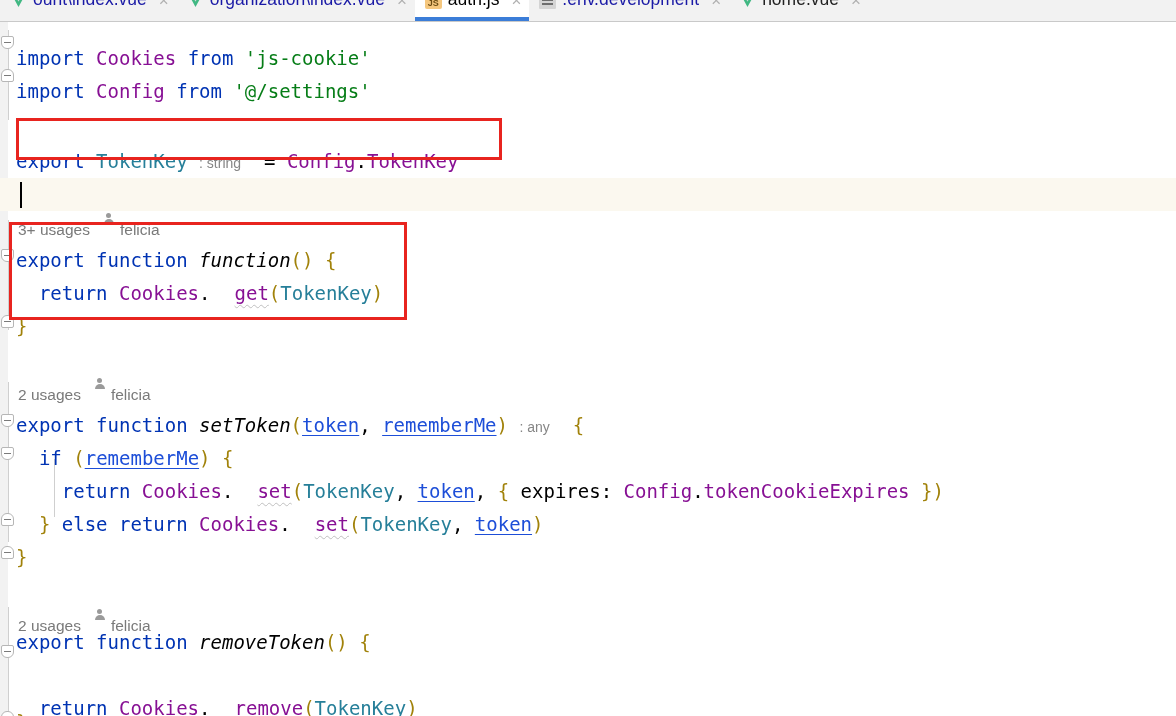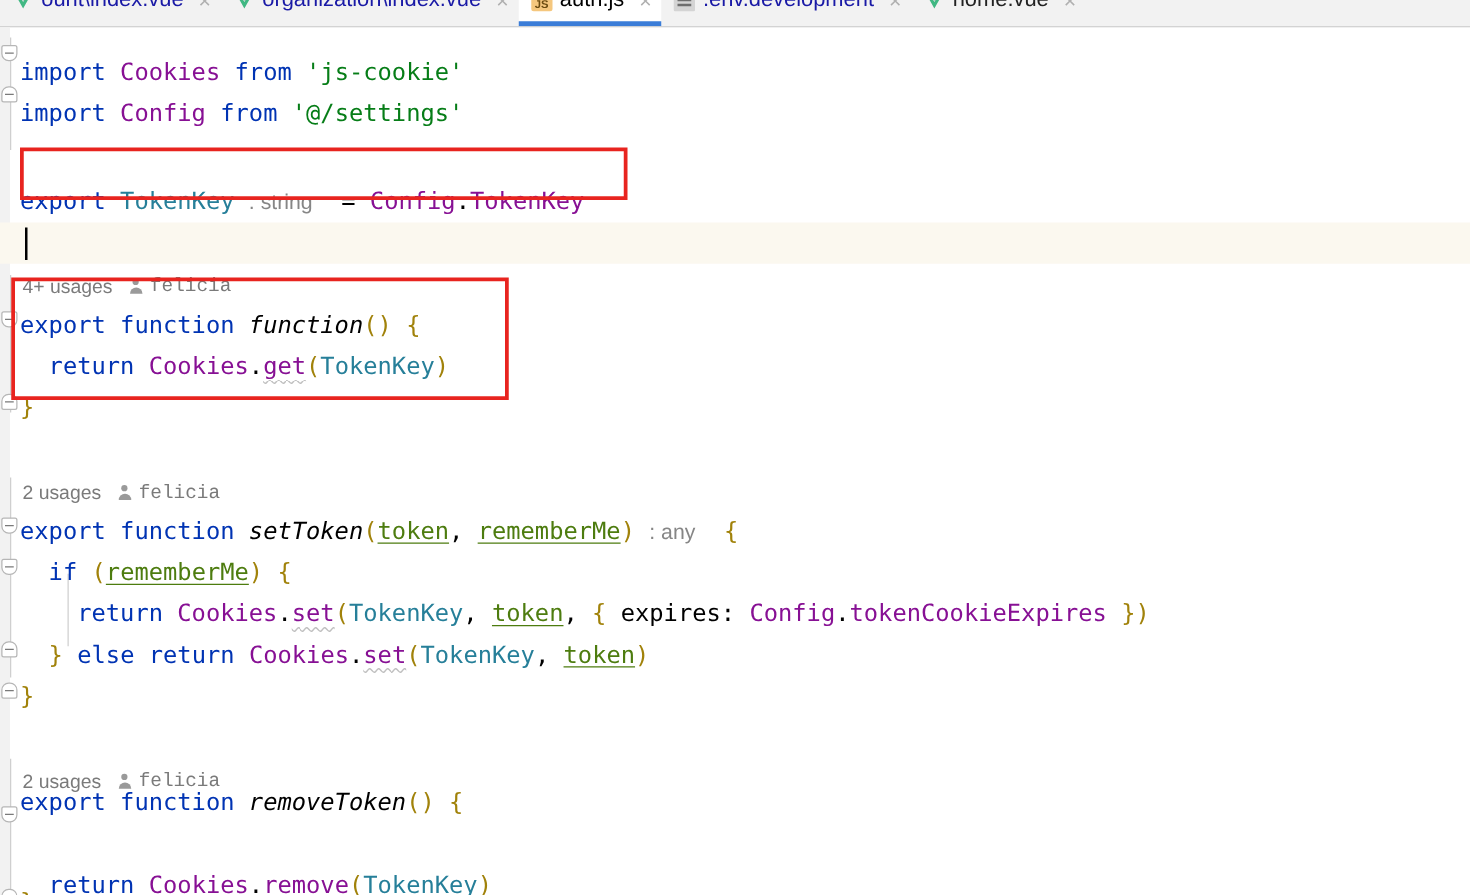--- a/index.html
+++ b/index.html
@@ -118,24 +118,24 @@
   }
 
   
   .kw     { color: #0033b3; }          
   .ident  { color: #000000; }
   .cls    { color: #871094; }          
   .prop   { color: #871094; }          
   .local  { color: #267f99; }          
   .str    { color: #067d17; }          
   .fn     { color: #000000; font-style: italic; }
-  .param  { color: #4d7c0f; text-decoration: underline; text-underline-offset: 3px; }
+  .param  { color: #1d4ed8; text-decoration: underline; text-underline-offset: 3px; }
   .brace  { color: #a1820a; }
-  .hint   { color: #868686; font-family: "Liberation Sans", sans-serif; font-size: 17px; }
-  .wavy   { text-decoration: underline wavy #c0c0c0; text-underline-offset: 4px; text-decoration-thickness: 1px; }
+  .hint   { color: #868686; font-family: "Liberation Sans", sans-serif; font-size: 14px; }
+  .wavy   { text-decoration: underline wavy #c0c0c0; text-underline-offset: 4px; text-decoration-thickness: 1px; margin-left: 24px; }
 
   
   .curline {
     position: absolute;
     left: 0; width: 1176px;
     height: 33px;
     background: #fbf8ef;
   }
   
   .caret {
@@ -149,21 +149,21 @@
     position: absolute;
     left: 18px;
     height: 26px;
     display: flex;
     align-items: center;
     gap: 13px;
     font-family: "Liberation Sans", sans-serif;
     font-size: 15.5px;
     color: #7a7a7a;
   }
-  .author { display: flex; align-items: center; gap: 5px; font-family: Liberation Mono, monospace; }
+  .author { display: flex; align-items: flex-start; gap: 5px; }
   .person-icon {
     width: 12px; height: 12px;
     position: relative;
     display: inline-block;
   }
   .person-icon::before {
     content: "";
     position: absolute; left: 3.5px; top: 0;
     width: 5px; height: 5px; border-radius: 50%;
     background: #9a9a9a;
@@ -279,21 +279,21 @@
     <div class="line" style="top:20px"><span class="kw">import</span><span> </span><span class="cls">Cookies</span><span> </span><span class="kw">from</span><span> </span><span class="str">'js-cookie'</span></div>
 
     
     <div class="line" style="top:123px"><span class="kw">export</span><span> </span><span class="local">TokenKey</span><span> </span><span class="hint">: string</span><span>  </span><span class="ident">=</span><span> </span><span class="cls">Config</span><span class="ident">.</span><span class="prop">TokenKey</span></div>
 
     
     <div class="caret" style="left:20px; top:160px"></div>
 
     
     <div class="usagerow" style="top:194px">
-      <span>4+ usages</span>
+      <span>3+ usages</span>
       <span class="author">
         <span class="person-icon"></span>
         <span>felicia</span>
       </span>
     </div>
 
     
     <div class="line" style="top:222px"><span class="kw">export</span><span> </span><span class="kw">function</span><span> </span><span class="fn">function</span><span class="brace">()</span><span> </span><span class="brace">{</span></div>
 
     

